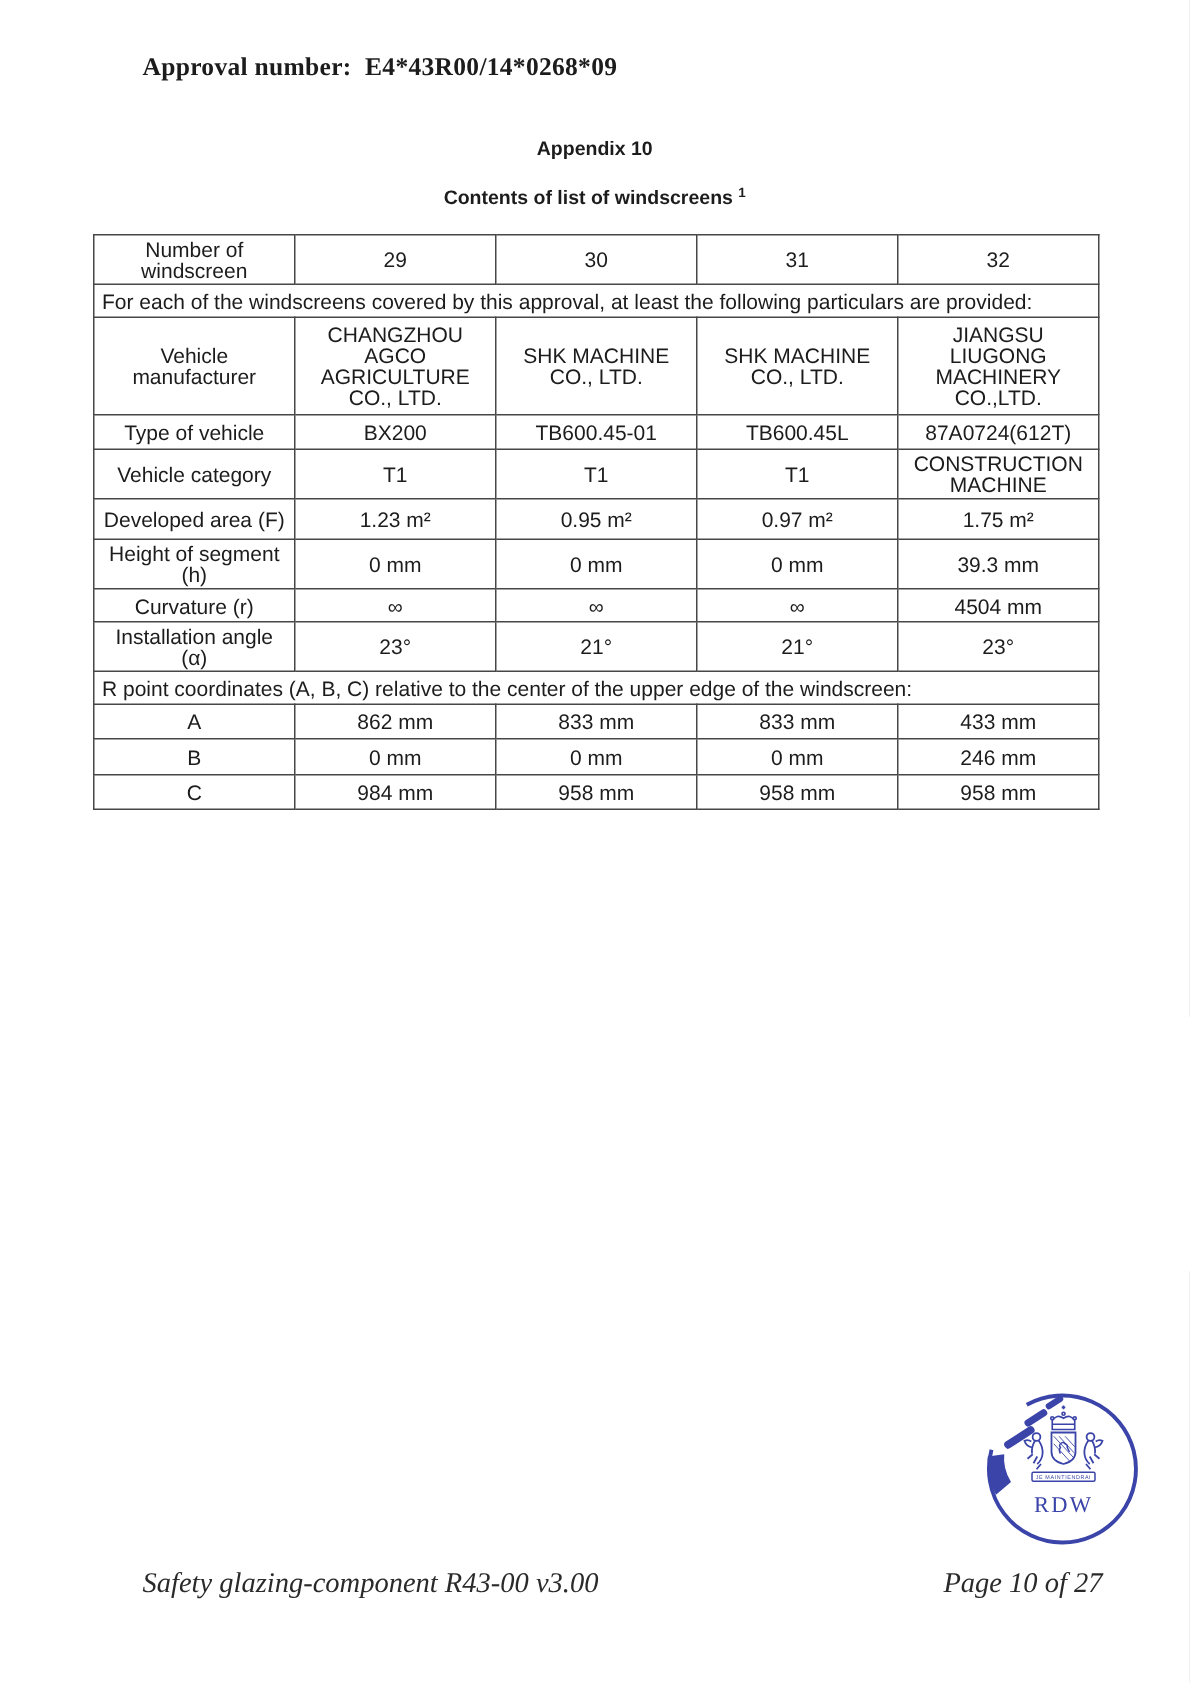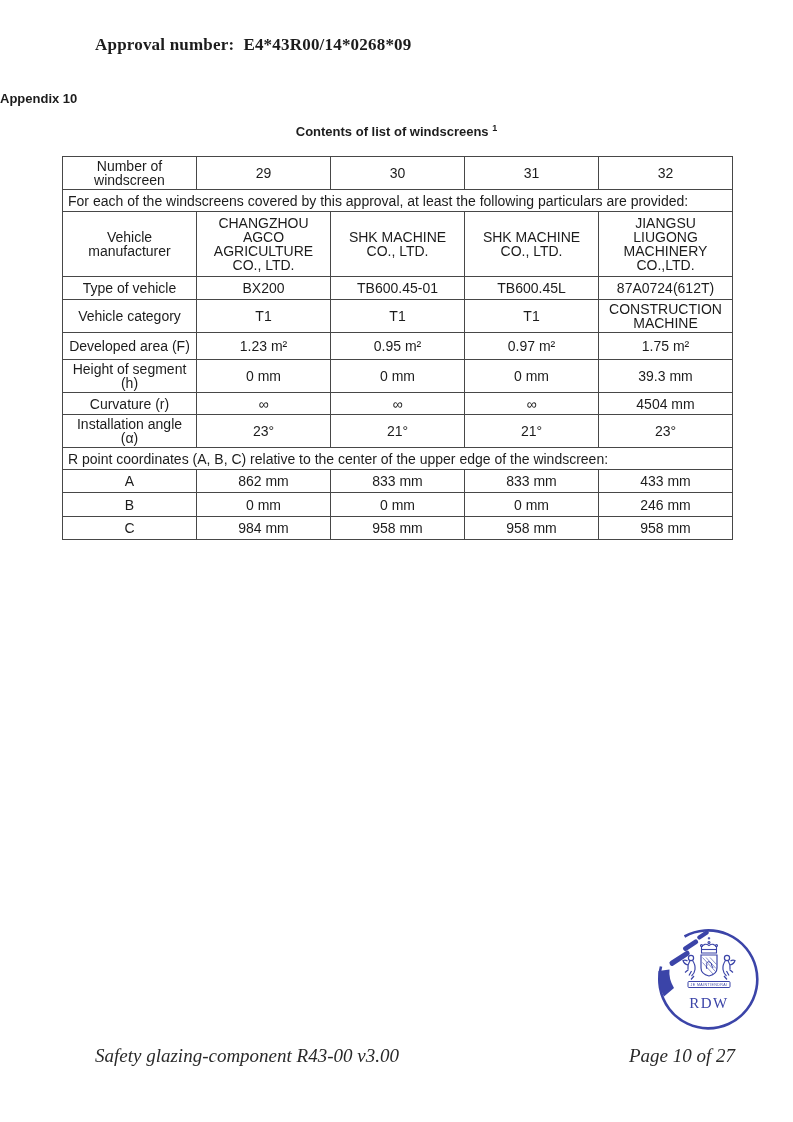--- a/index.html
+++ b/index.html
@@ -10,21 +10,21 @@
     background:#ffffff; color:#1c1c1c; overflow:hidden;
     font-family:"Liberation Sans", sans-serif;
   }
   .approval {
     position:absolute; left:95px; top:35px;
     font-family:"Liberation Serif", serif; font-weight:bold; font-size:17px;
     letter-spacing:.2px; white-space:pre;
   }
   .approval .gap { display:inline-block; width:9px; }
   .appendix-title {
-    position:absolute; top:91px; left:0; width:100%; 
+    position:absolute; top:91px; left:0; width:100%; text-align:center;
     font-size:13px; font-weight:bold;
   }
   .doc-subtitle {
     position:absolute; top:123px; left:0; width:100%; text-align:center;
     font-size:13px; font-weight:bold;
   }
   .doc-subtitle sup { font-size:9px; }
   table.ws {
     position:absolute; left:62px; top:156px; width:671px;
     border-collapse:collapse; table-layout:fixed;

